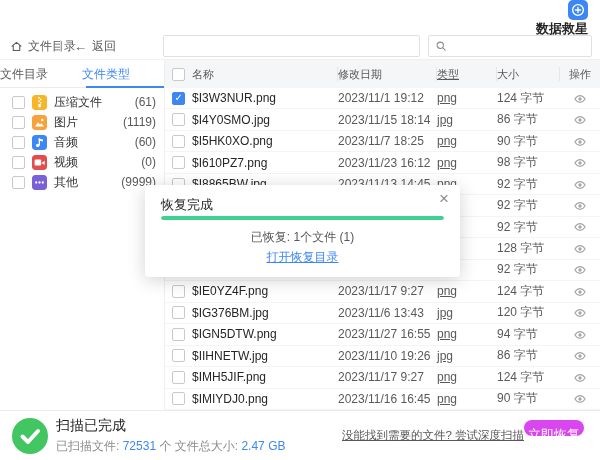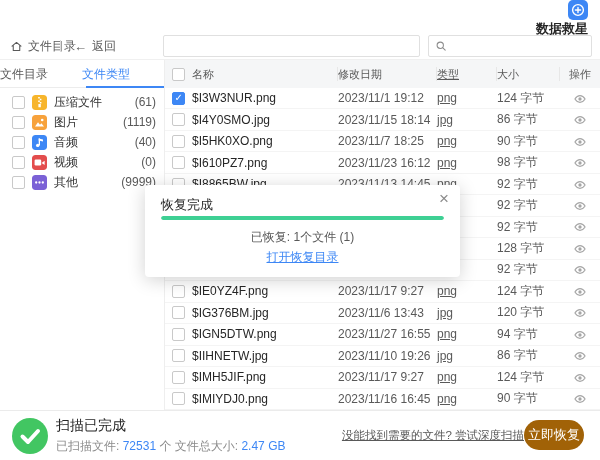--- a/index.html
+++ b/index.html
@@ -71,21 +71,21 @@
   .modal-link { position:absolute; top:64px; left:0; width:100%; text-align:center; font-size:12px; color:#3D87F5; text-decoration:underline; cursor:default; }
 
   
   .statusbar { position:absolute; left:0; right:0; bottom:0; height:50px; border-top:1px solid #ebebeb; background:#fff; z-index:5; }
   .scan-icon { position:absolute; left:12px; top:7px; width:36px; height:36px; }
   .scan-icon svg { display:block; width:36px; height:36px; }
   .scan-title { position:absolute; left:56px; top:6px; font-size:14px; color:#262626; }
   .scan-sub { position:absolute; left:56px; top:27px; font-size:12px; color:#8c8c8c; white-space:nowrap; }
   .blue { color:#3D87F5; }
   .deep-link { position:absolute; right:76px; top:17px; font-size:11.5px; color:#595959; text-decoration:underline; white-space:nowrap; cursor:default; }
-  .recover-btn { position:absolute; right:16px; top:9px; width:60px; height:30px; border:none; border-radius:15px; background:#a16207; color:#fff; font-size:13px; text-align:center; line-height:30px; font-family:inherit; cursor:default; }
+  .recover-btn { position:absolute; right:16px; top:9px; width:60px; height:16px; border:none; border-radius:15px; background:#d946ef; color:#fff; font-size:13px; text-align:center; line-height:30px; font-family:inherit; cursor:default; }
 </style>
 </head>
 <body>
 
 <div class="window">
 
   <div class="titlebar">
     <span class="app-logo">
       <svg viewBox="0 0 20 20">
           <rect x="0" y="0" width="20" height="20" rx="5" fill="#3D87F5"></rect>
@@ -165,21 +165,21 @@
           <span class="checkbox"></span>
           <span class="side-icon">
             <svg viewBox="0 0 15 15">
               <rect width="15" height="15" rx="3" fill="#3D87F5"></rect>
               <circle cx="5.7" cy="10.4" r="1.7" fill="#fff"></circle>
               <rect x="6.7" y="3.4" width="1.3" height="7" fill="#fff"></rect>
               <path d="M6.7 3.4 11 4.6v2L6.7 5.4z" fill="#fff"></path>
             </svg>
           </span>
           <span>音频</span>
-          <span class="side-count">(40)</span>
+          <span class="side-count">(60)</span>
         </div>
         <div class="side-item">
           <span class="checkbox"></span>
           <span class="side-icon">
             <svg viewBox="0 0 15 15">
               <rect width="15" height="15" rx="3" fill="#E34D4D"></rect>
               <rect x="2.6" y="4.6" width="6.6" height="5.8" rx="1.2" fill="#fff"></rect>
               <path d="M9.6 7.9 12.6 5.7v4.4z" fill="#fff"></path>
             </svg>
           </span>

